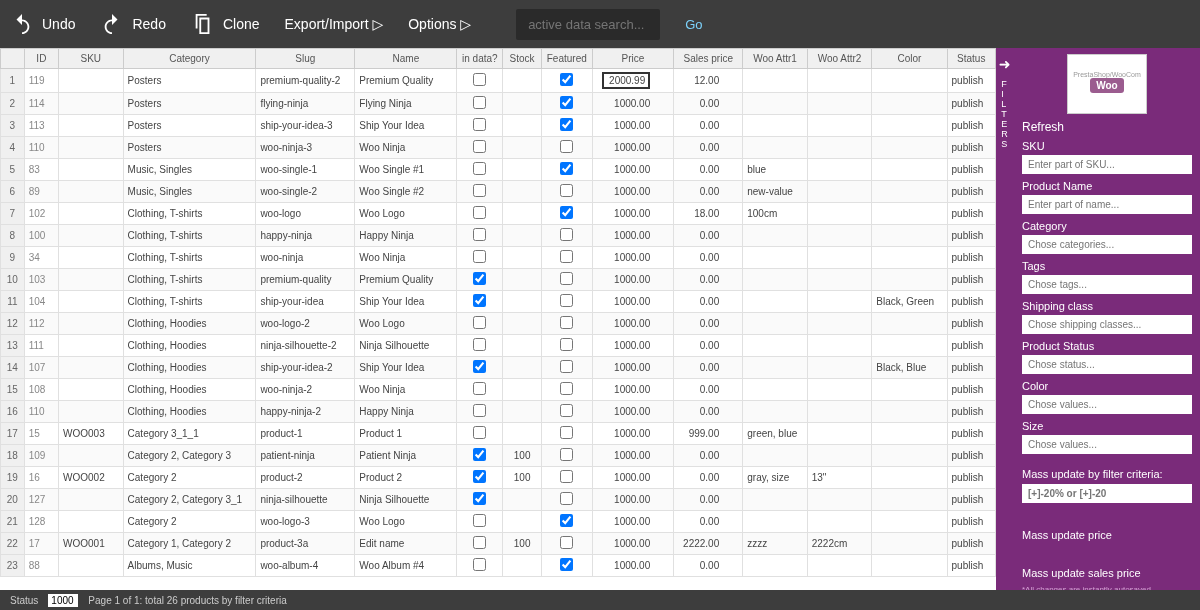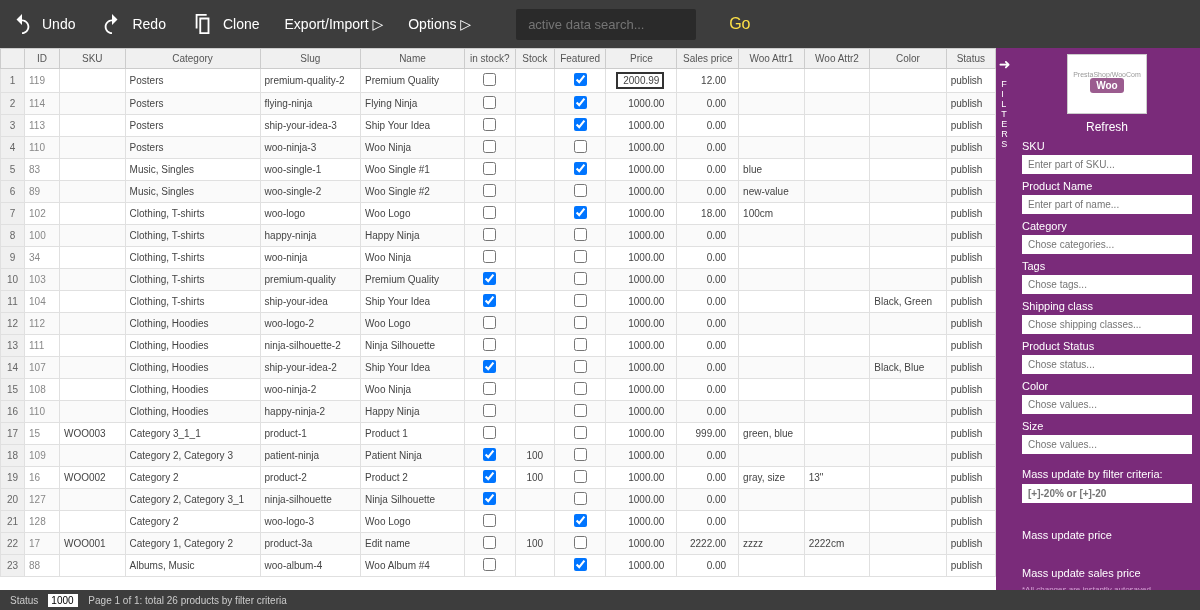--- a/index.html
+++ b/index.html
@@ -1,48 +1,48 @@
 <!DOCTYPE html>
 <html><head>
 <meta charset="utf-8">
 <style>
 *{box-sizing:border-box;margin:0;padding:0;font-family:Arial,sans-serif}
 body{background:#3d3d3d;width:1200px;height:610px;overflow:hidden;font-size:11px;color:#333}
 .toolbar{background:#3d3d3d;height:48px;display:flex;align-items:center;padding:16px 10px;gap:25px}
 .tb-item{display:flex;align-items:center;gap:8px;color:#fff;cursor:pointer;font-size:14px}
 .tb-icon{width:24px;height:24px;display:inline-flex;align-items:center;justify-content:center}
 .tb-icon svg{fill:#fff}
-.search-box{background:#2a2a2a;border:none;padding:8px 12px;color:#f9a8d4;font-size:13px;width:180px;border-radius:2px;margin-left:20px}
-.search-go{color:#fde047;font-size:16px;margin-left:8px}
+.search-box{background:#2a2a2a;border:none;padding:8px 12px;color:#f9a8d4;font-size:13px;width:144px;border-radius:2px;margin-left:20px}
+.search-go{color:#7dd3fc;font-size:13px;}
 .main{display:flex;height:542px}
 .grid-wrap{flex:1;background:#fff;overflow:auto;position:relative}
 table{width:100%;border-collapse:collapse;font-size:11px}
 th{background:#f0f0f0;border:1px solid #ccc;padding:4px 3px;font-weight:normal;color:#555;font-size:10px;white-space:nowrap;text-align:center}
 td{border:1px solid #e0e0e0;padding:3px 4px;font-size:10px;color:#444;white-space:nowrap;overflow:hidden}
 tr:nth-child(even) td{background:#fafafa}
 .row-num{text-align:center;background:#f0f0f0!important;color:#666;width:22px}
 .col-id{width:32px;color:#888}
 .col-sku{width:60px}
 .col-cat{width:120px}
 .col-slug{width:92px}
 .col-name{width:95px}
 .col-chk{width:40px;text-align:center}
 .col-stock{width:36px;text-align:center}
-.col-price{width:55px;text-align:right;padding-right:12px}
+.col-price{width:55px;text-align:right;padding-right:23px}
 .col-attr{width:60px}
 .col-color{width:70px}
 .col-status{width:45px}
 .cell-edit{border:2px solid #333;background:#fff;padding:1px 3px;display:inline-block;width:48px;text-align:right}
 input[type=checkbox]{cursor:pointer}
 .filters-tab{width:18px;background:#7a2b7a;color:#fff;display:flex;flex-direction:column;align-items:center;padding-top:8px;gap:3px;font-size:9px;letter-spacing:1px}
 .filters-tab .arrow{font-size:14px;margin-bottom:4px}
 .sidebar{width:186px;background:#7a2b7a;color:#fff;padding:6px 8px;overflow-y:auto;font-size:11px}
 .sb-logo{background:#fff;border:1px solid #ccc;margin:0 auto 6px;width:80px;height:60px;display:flex;flex-direction:column;align-items:center;justify-content:center;color:#999;font-size:8px}
 .woo-badge{background:#9b5c8f;color:#fff;padding:2px 6px;border-radius:3px;font-size:10px;font-weight:bold;margin-bottom:4px}
-.sb-refresh{text-align:center;font-size:12px;margin-bottom:0;cursor:pointer}
+.sb-refresh{text-align:left;font-size:12px;margin-bottom:0;cursor:pointer}
 .sb-label{font-size:11px;margin:6px 0 3px;display:block}
 .sb-input{width:100%;padding:4px 6px;border:none;font-size:10px;color:#666;background:#fff}
 .sb-mass{font-size:11px;margin-top:14px}
 .sb-btn{font-size:11px;margin-top:26px;cursor:pointer}
 .sb-note{font-size:8px;color:#d4a0d4;text-align:left;margin-top:6px}
 .footer{background:#3d3d3d;height:20px;display:flex;align-items:center;padding:0 10px;color:#ccc;font-size:10px;gap:10px}
 .footer input{width:30px;padding:1px 3px;font-size:10px;border:none;background:#fff}
 </style>
 </head>
 <body>
@@ -86,21 +86,21 @@
   <div class="grid-wrap">
     <table>
       <thead>
           <tr id="hdr">
             <th></th>
             <th>ID</th>
             <th>SKU</th>
             <th>Category</th>
             <th>Slug</th>
             <th>Name</th>
-            <th>in stock?</th>
+            <th>in data?</th>
             <th>Stock</th>
             <th>Featured</th>
             <th>Price</th>
             <th>Sales price</th>
             <th>Woo Attr1</th>
             <th>Woo Attr2</th>
             <th>Color</th>
             <th>Status</th>
           </tr>
         </thead>

